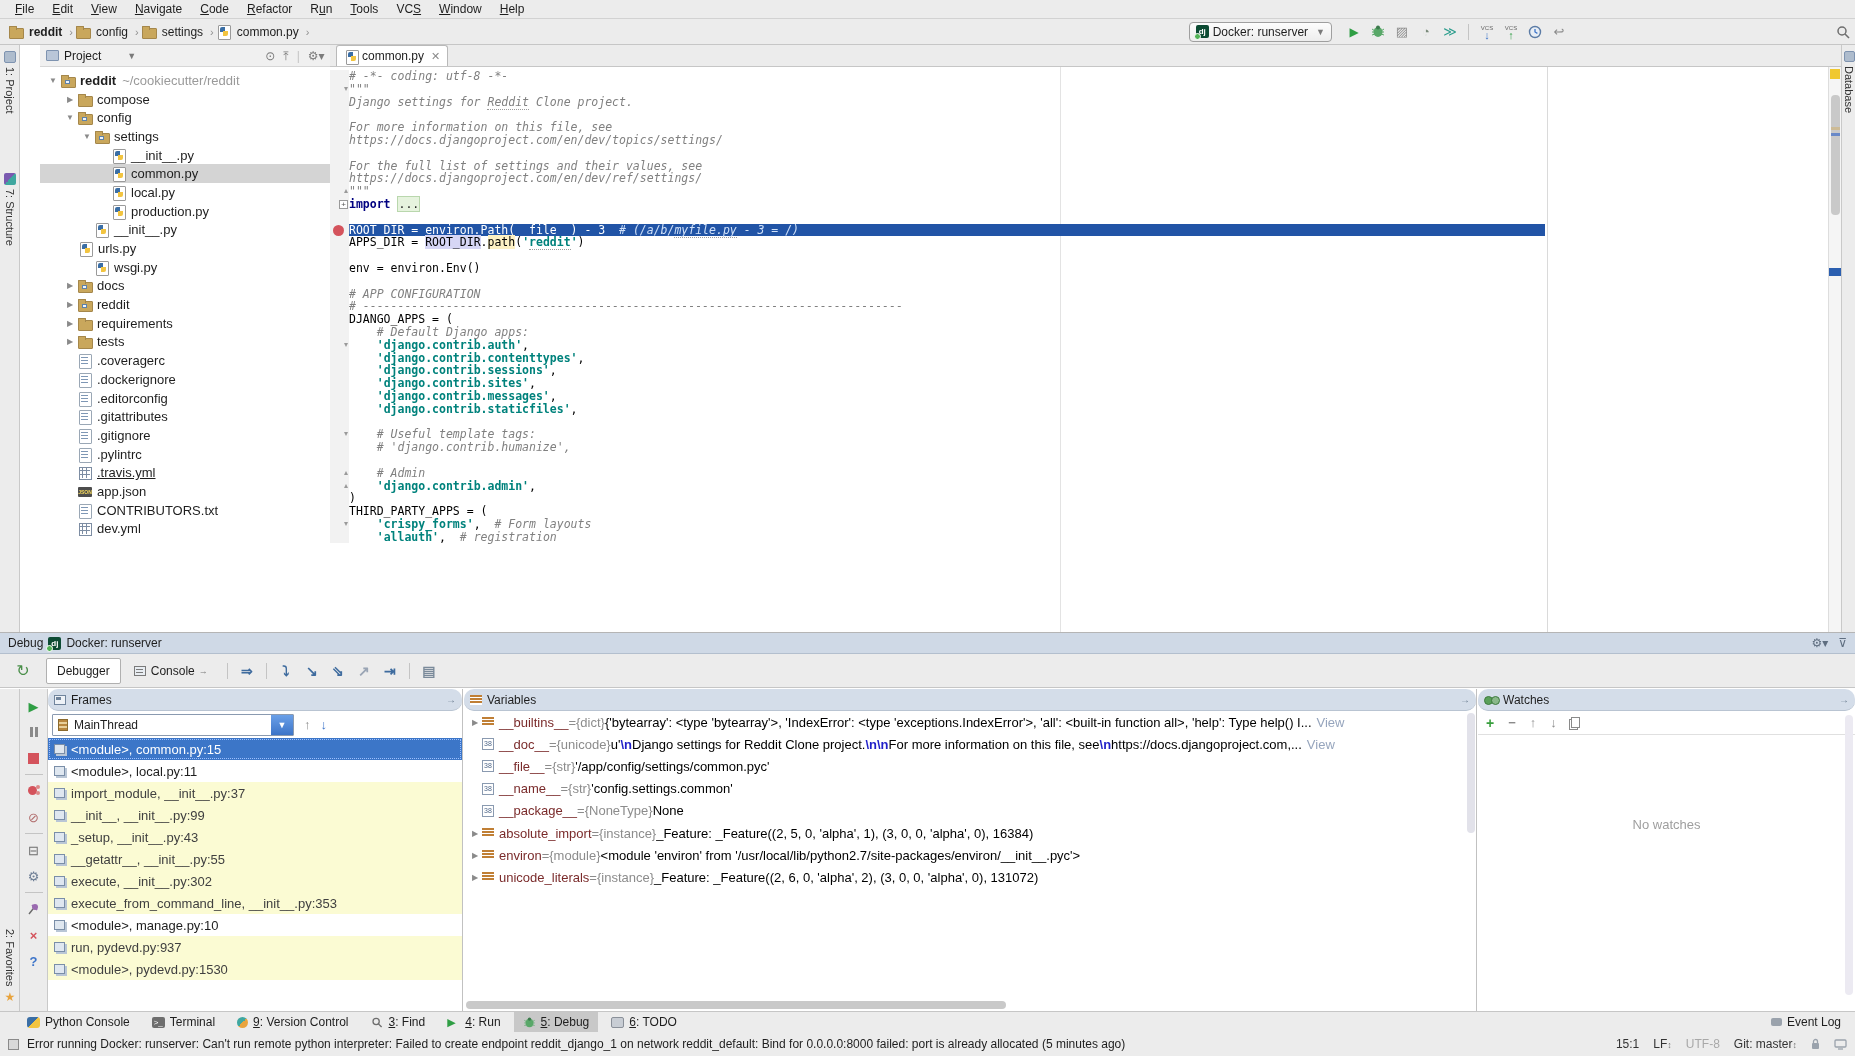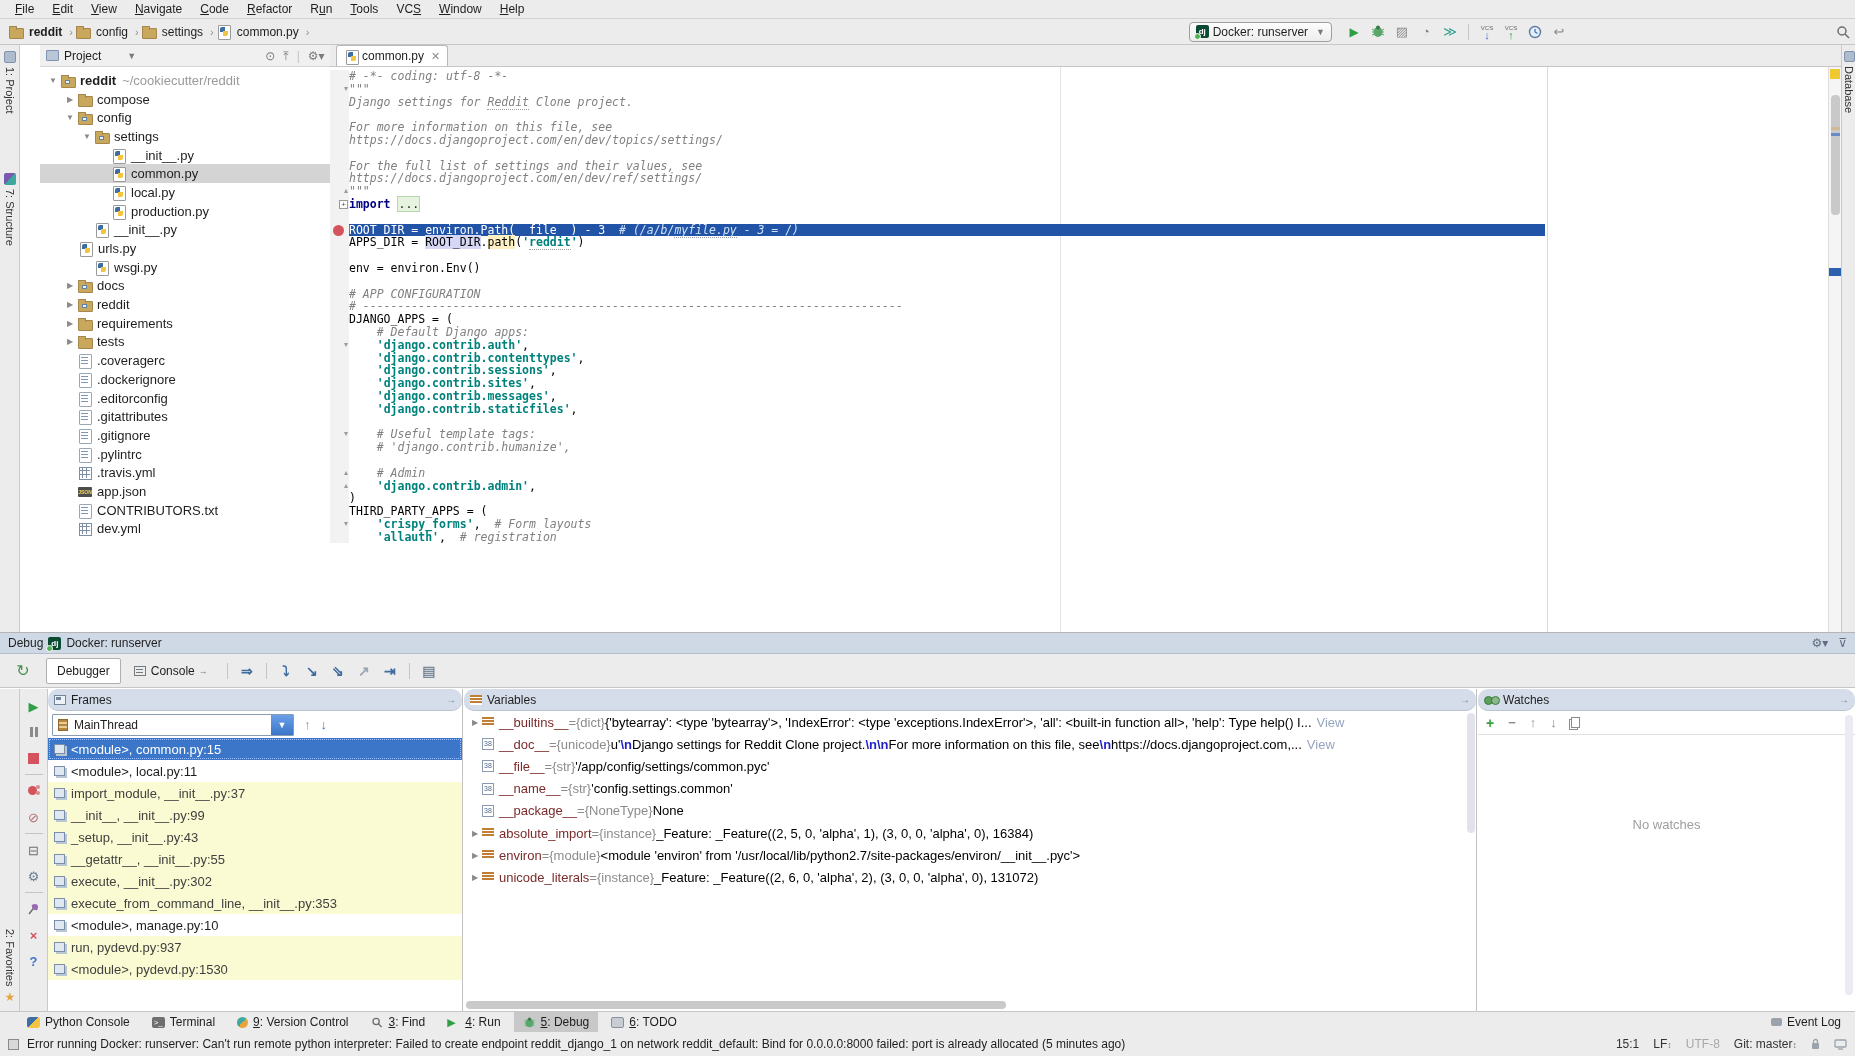--- a/index.html
+++ b/index.html
@@ -421,21 +421,21 @@
         <div class="trow" style="padding-left: 23px;">
           <span class="tarrow"></span>
           <span class="ic ic-txt"></span>
           <span class="tlabel">.gitignore</span>
         </div>
         <div class="trow" style="padding-left: 23px;">
           <span class="tarrow"></span>
           <span class="ic ic-txt"></span>
           <span class="tlabel">.pylintrc</span>
         </div>
-        <div class="trow" style="padding-left: 23px;">
+        <div class="trow" style="padding-left: 23px; text-decoration: underline;">
           <span class="tarrow"></span>
           <span class="ic ic-yml"></span>
           <span class="tlabel">.travis.yml</span>
         </div>
         <div class="trow" style="padding-left: 23px;">
           <span class="tarrow"></span>
           <span class="ic ic-json"></span>
           <span class="tlabel">app.json</span>
         </div>
         <div class="trow" style="padding-left: 23px;">

